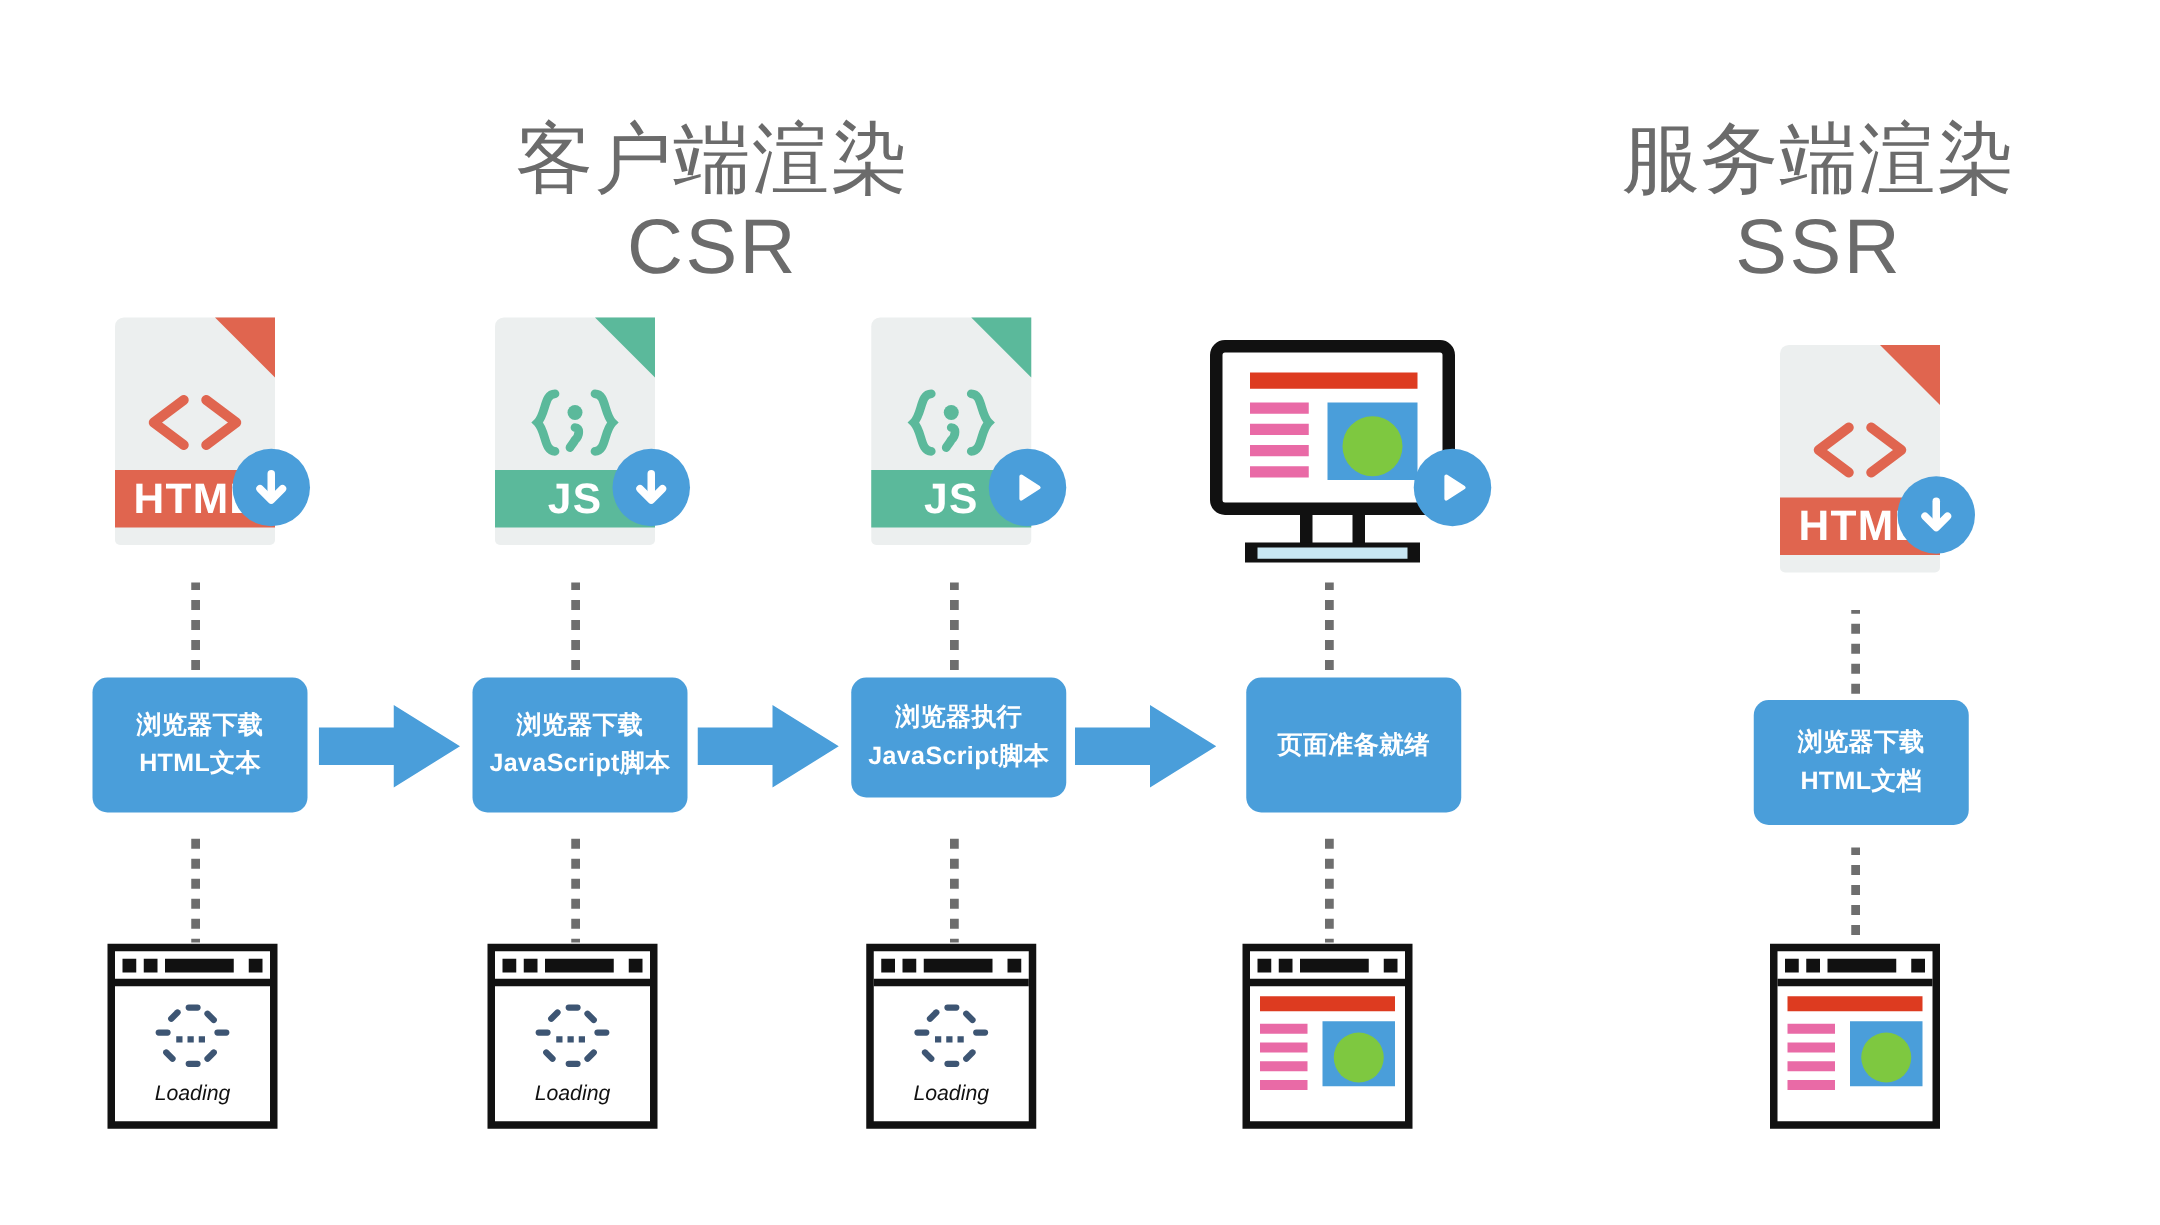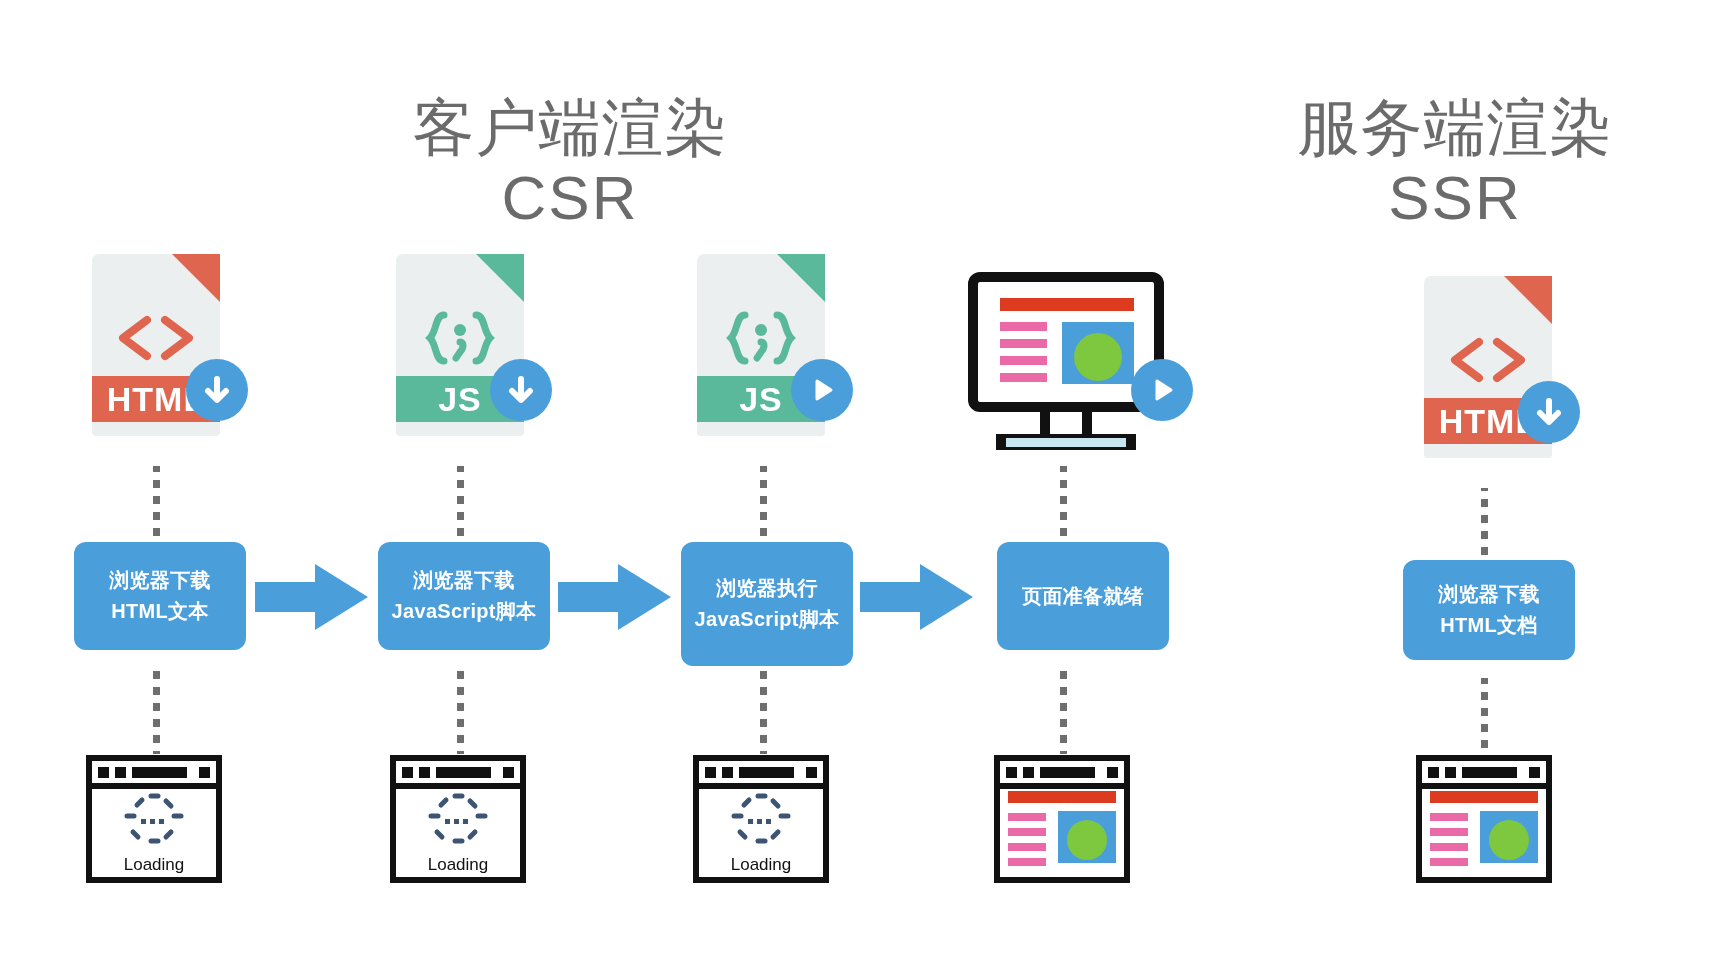--- a/index.html
+++ b/index.html
@@ -126,22 +126,22 @@
     display:flex;align-items:center;justify-content:center;
     text-align:center;
     font-size:20px;font-weight:700;
     line-height:1.55;
     white-space:pre-line;
     letter-spacing:0.3px;
   }
 
   
   .browser{
-    position:absolute;width:136px;height:128px;
-    border:6px solid #111;background:#fff;box-sizing:border-box;
+    position:absolute;width:136px;height:148px;
+    border:6px solid #111;background:#fff;box-sizing:border-box;font-style:italic;
   }
   .browser .bar{
     position:absolute;left:0;top:0;width:100%;height:28px;
     border-bottom:6px solid #111;box-sizing:border-box;
     display:flex;align-items:center;
   }
   .browser .sq{width:11px;height:11px;background:#111;margin-left:6px;}
   .browser .urlbar{flex:1;height:11px;background:#111;margin:0 6px;}
   .browser .content{
     position:absolute;left:0;top:28px;right:0;bottom:0;
@@ -274,21 +274,21 @@
   <div class="dots" style="left:153px;top:466px;height:76px;"></div>
   <div class="dots" style="left:457px;top:466px;height:76px;"></div>
   <div class="dots" style="left:760px;top:466px;height:76px;"></div>
   <div class="dots" style="left:1060px;top:466px;height:76px;"></div>
   <div class="dots" style="left:1481px;top:488px;height:70px;"></div>
 
   <div class="stepbox" style="left:74px;top:542px;width:172px;height:108px;">浏览器下载
 HTML文本</div>
   <div class="stepbox" style="left:378px;top:542px;width:172px;height:108px;">浏览器下载
 JavaScript脚本</div>
-  <div class="stepbox" style="left:681px;top:542px;width:172px;height:124px;">浏览器执行
+  <div class="stepbox" style="left:681px;top:542px;width:172px;height:96px;">浏览器执行
 JavaScript脚本</div>
   <div class="stepbox" style="left:997px;top:542px;width:172px;height:108px;">页面准备就绪</div>
   <div class="stepbox" style="left:1403px;top:560px;width:172px;height:100px;">浏览器下载
 HTML文档</div>
 
   <div class="arrow" style="left:255px;top:562px;">
     <svg width="115" height="70" viewBox="0 0 115 70">
       <path d="M0 20 L60 20 L60 2 L113 35 L60 68 L60 50 L0 50 Z" fill="#4a9eda"></path>
     </svg>
   </div>

